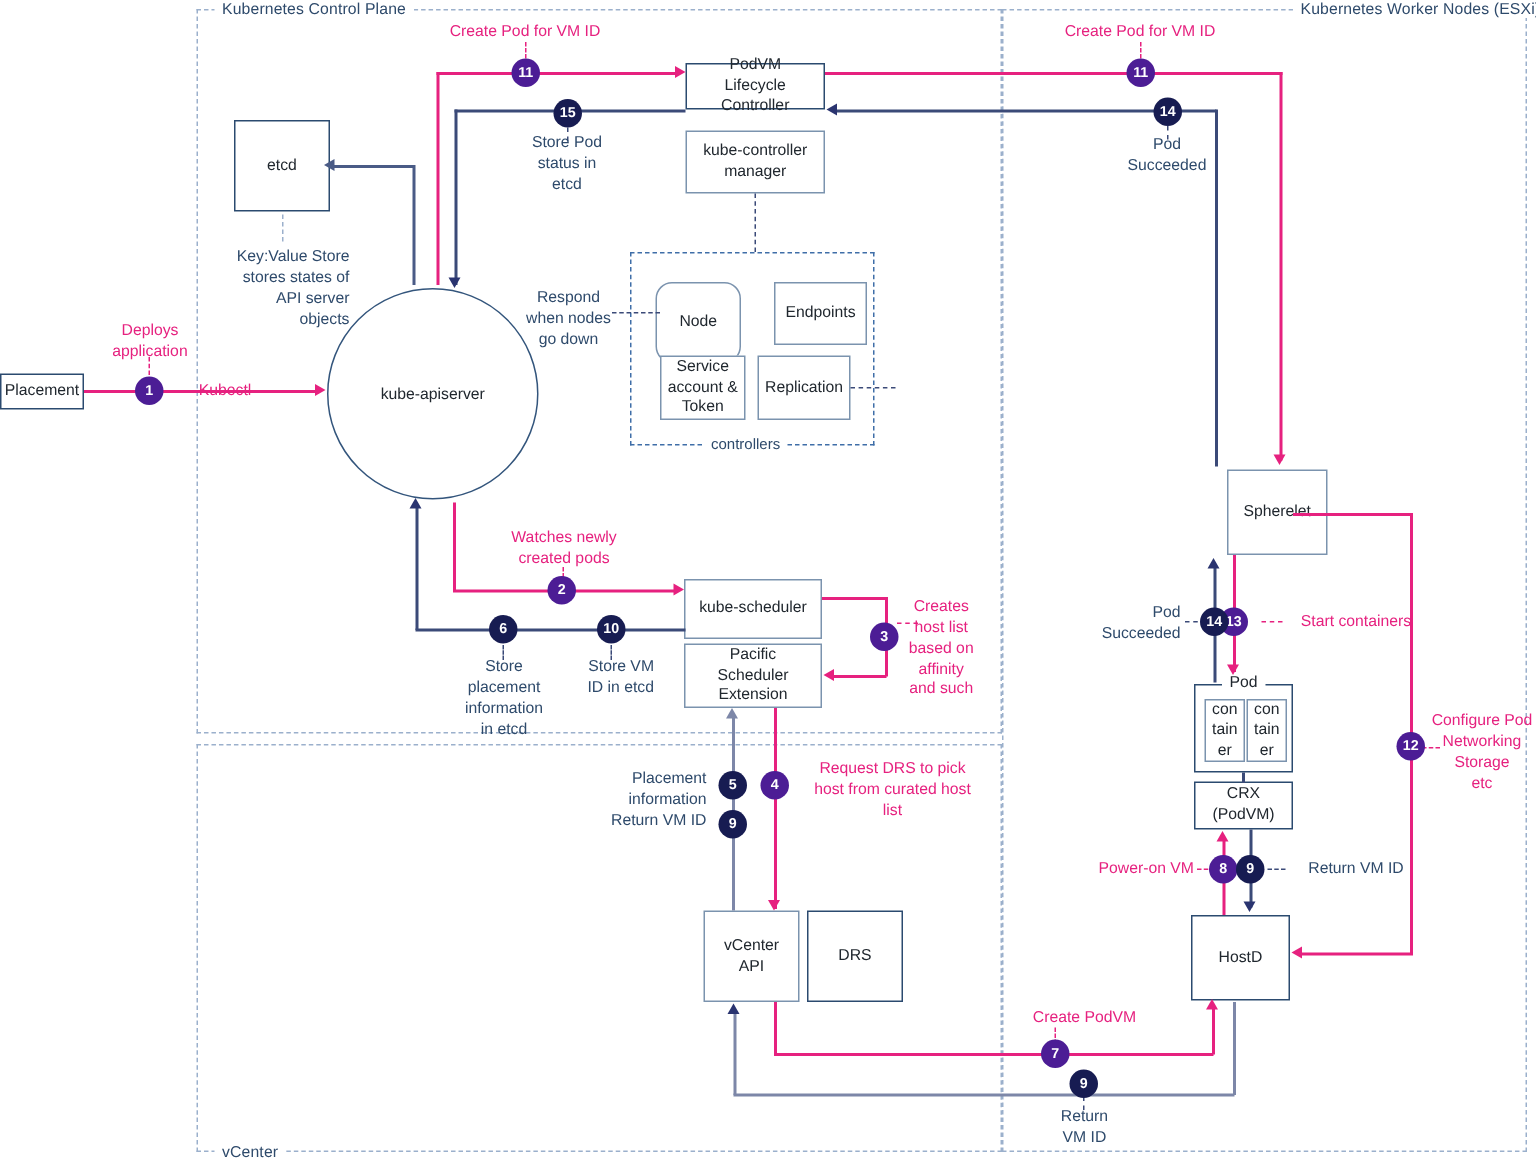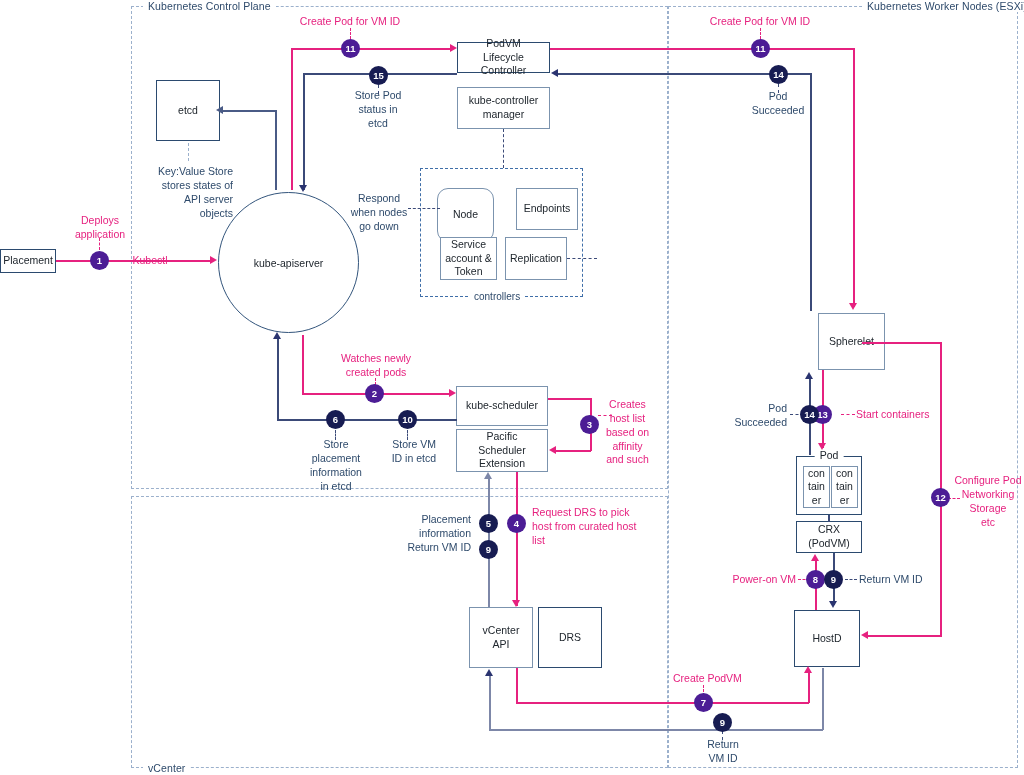--- a/index.html
+++ b/index.html
@@ -55,21 +55,21 @@
          display:flex;align-items:center;justify-content:center;
          color:#fff;font-size:9.5px;font-weight:bold;z-index:6;}
   .badge.navy{background:#171c52;}
   .badge.pink{background:#4c1d95;}
 
   
   .lbl{position:absolute;font-size:10.5px;line-height:1.32;text-align:center;z-index:5;}
   .lbl.pink{color:#e6217f;}
   .lbl.navy{color:#2e4a6b;}
   .lbl.left{text-align:right;}
-  .lbl.rightal{text-align:left;}
+  .lbl.rightal{text-align:center;}
 </style>
 </head>
 <body>
 
 <div id="stage">
 
   <div class="zone" style="left:131px;top:6px;width:537px;height:483px;"></div>
   <div class="zone-label" style="left:143px;top:0px;">Kubernetes Control Plane</div>
 
   <div class="zone" style="left:131px;top:496px;width:537px;height:272px;"></div>

